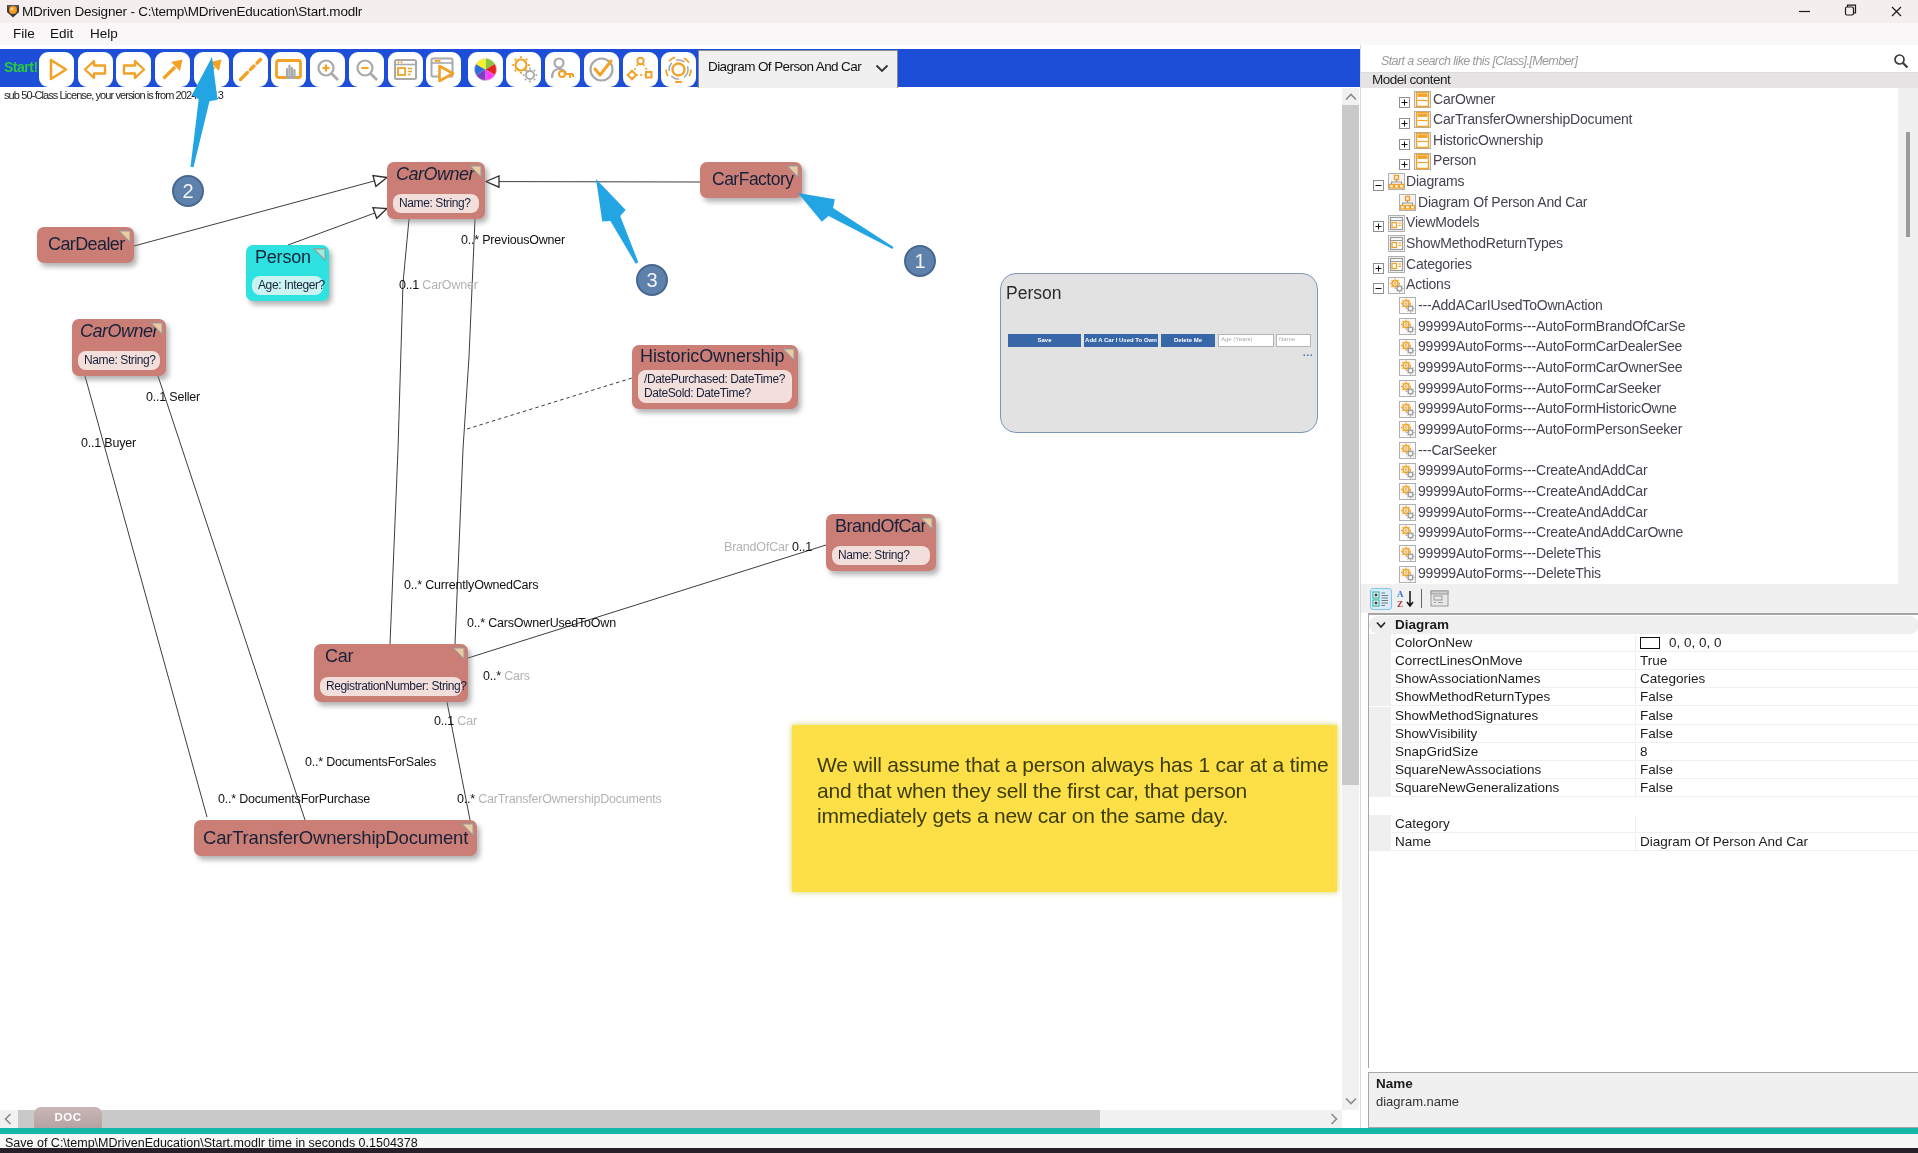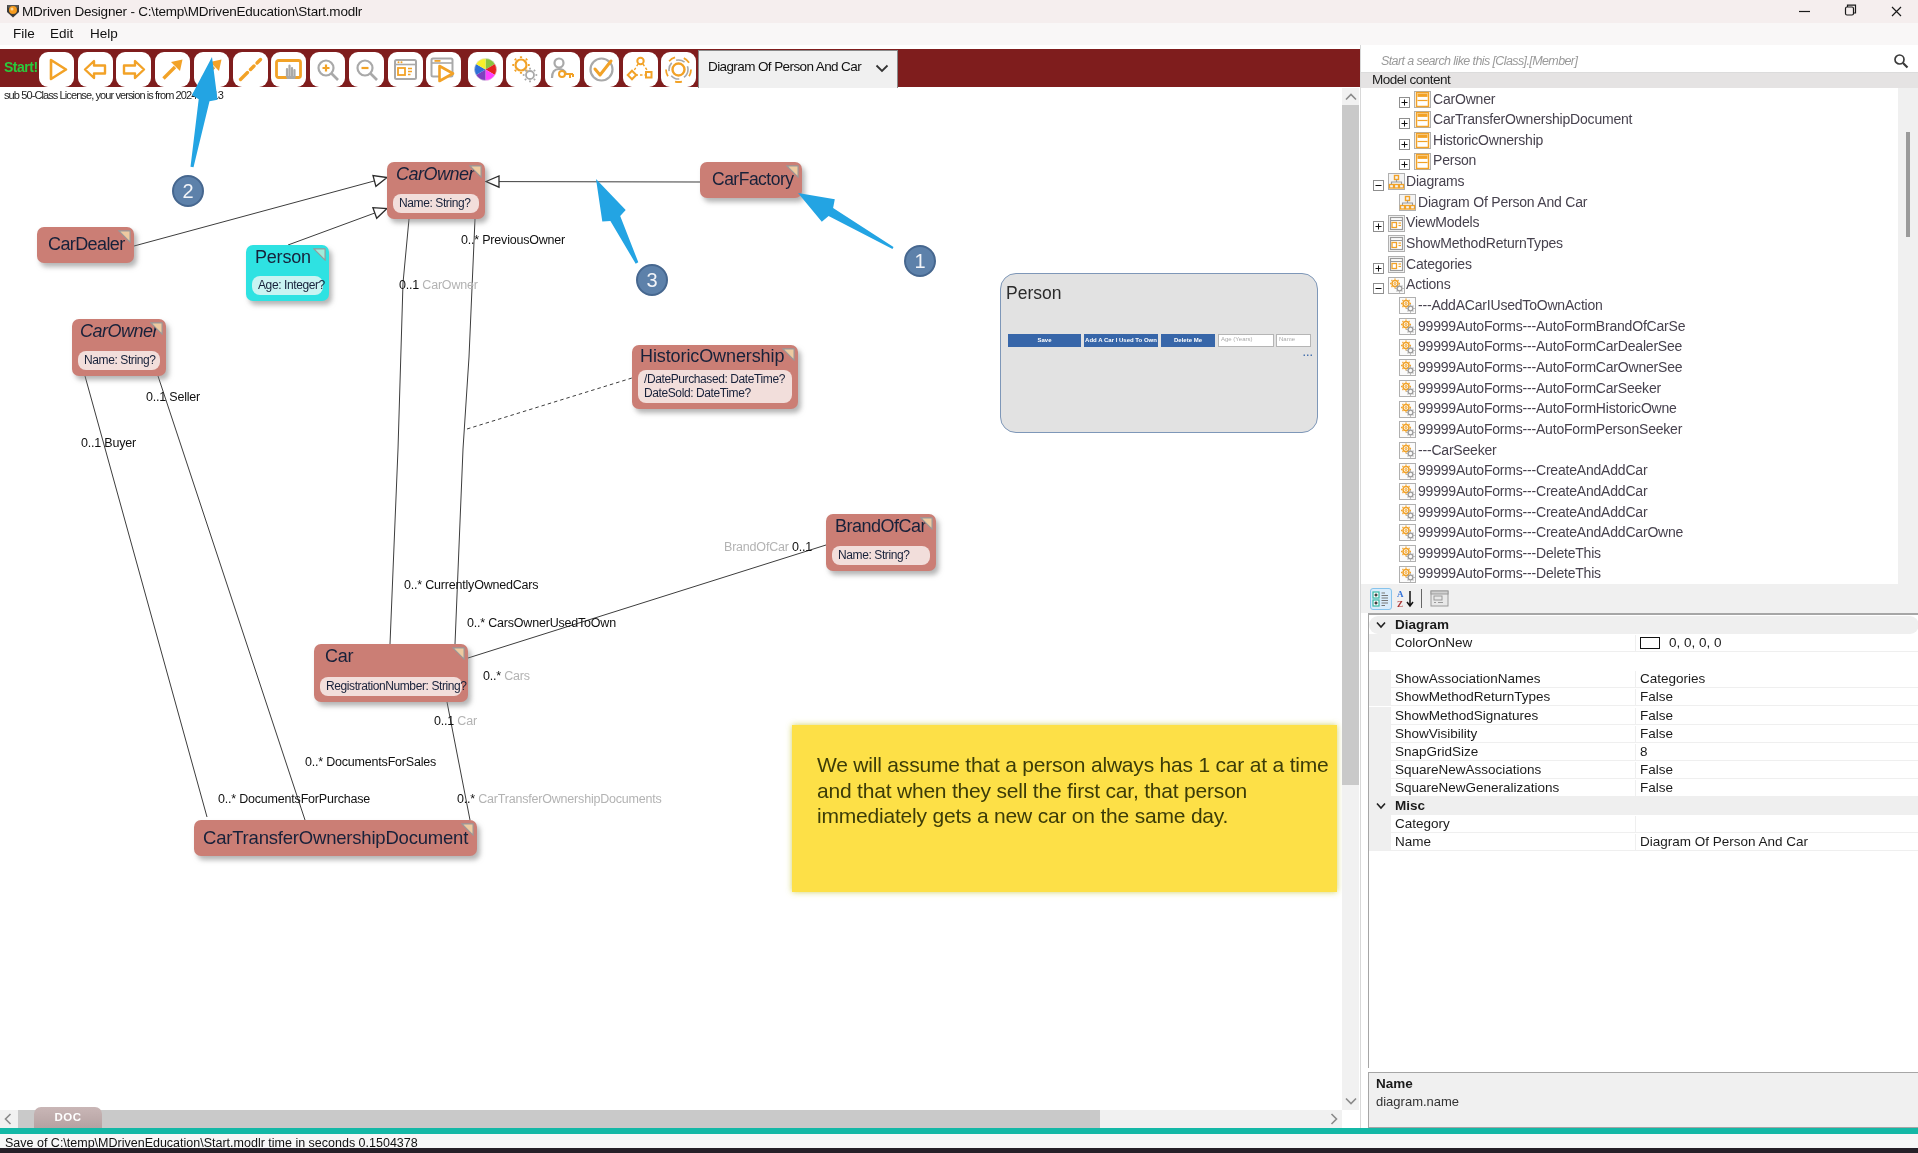--- a/index.html
+++ b/index.html
@@ -1,20 +1,20 @@
 <!DOCTYPE html>
 <html><head><meta charset="utf-8"><style>
 * { margin:0; padding:0; box-sizing:border-box; }
 html,body { width:1918px; height:1153px; overflow:hidden; font-family:"Liberation Sans", sans-serif; background:#fff; }
 #titlebar { position:absolute; left:0; top:0; width:1918px; height:23px; background:#f5eeee; }
 #titlebar .ttext { position:absolute; left:22px; top:4px; font-size:13.5px; color:#111; letter-spacing:-0.2px;}
 #winctl { position:absolute; right:0; top:0; height:23px; }
 #menubar { position:absolute; left:0; top:23px; width:1918px; height:22px; background:#f9f7f7; }
 #menubar span { position:absolute; top:3px; font-size:13.5px; color:#111; }
-#toolbar { position:absolute; left:0; top:49px; width:1360px; height:38px; background:#7f1d1d; }
+#toolbar { position:absolute; left:0; top:49px; width:1360px; height:38px; background:#1d4ed8; }
 .tbtn { position:absolute; top:3px; width:35px; height:35px; background:#fff; border-radius:9px; }
 #start { position:absolute; left:4px; top:10px; font-size:14px; font-weight:bold; color:#29cb3c; letter-spacing:-0.5px;}
 #combo { position:absolute; left:698px; top:50px; width:200px; height:41px; background:#f0f0f0; border:1px solid #8a8a8a; }
 #combo .ctext { position:absolute; left:9px; top:8px; font-size:13.5px; color:#111; letter-spacing:-0.6px;}
 #canvas { position:absolute; left:0; top:88px; width:1342px; height:1022px; background:#fff; overflow:hidden; }
 #license { position:absolute; left:4px; top:1px; font-size:11px; color:#222; letter-spacing:-0.9px; }
 .cls { position:absolute; border-radius:7px; box-shadow:3px 4px 5px rgba(120,120,120,0.55); }
 .cls .fold { position:absolute; right:3px; top:3px; }
 .ctitle { color:#17213a; text-align:left; padding-left:9px; white-space:nowrap; letter-spacing:-0.3px; }
 .attr { position:absolute; left:6px; right:6px; bottom:6px; border-radius:8px; padding:2px 6px 3px 6px; }
@@ -847,20 +847,25 @@
         <svg style="position:absolute;left:7px;top:5px;" width="10" height="8" viewBox="0 0 10 8">
           <path d="M1 1.5 L5 6 L9 1.5" fill="none" stroke="#222" stroke-width="1.6"></path>
         </svg>
         <span class="pglabel">Diagram</span>
       </div>
 <div class="pitem" style="top:19.1px;height:18.1px;">
         <div class="pgut"></div>
         <div class="plab">ColorOnNew</div>
         <div class="pval"><span style="display:inline-block;width:20px;height:12px;background:#fff;border:1.6px solid #111;vertical-align:-2px;margin-right:9px;"></span>0, 0, 0, 0</div>
       </div>
+<div class="pitem" style="top:37.2px;height:18.1px;">
+        <div class="pgut"></div>
+        <div class="plab">CorrectLinesOnMove</div>
+        <div class="pval">True</div>
+      </div>
 <div class="pitem" style="top:55.3px;height:18.1px;">
         <div class="pgut"></div>
         <div class="plab">ShowAssociationNames</div>
         <div class="pval">Categories</div>
       </div>
 <div class="pitem" style="top:73.4px;height:18.1px;">
         <div class="pgut"></div>
         <div class="plab">ShowMethodReturnTypes</div>
         <div class="pval">False</div>
       </div>
@@ -881,26 +886,20 @@
       </div>
 <div class="pitem" style="top:145.8px;height:18.1px;">
         <div class="pgut"></div>
         <div class="plab">SquareNewAssociations</div>
         <div class="pval">False</div>
       </div>
 <div class="pitem" style="top:163.9px;height:18.1px;">
         <div class="pgut"></div>
         <div class="plab">SquareNewGeneralizations</div>
         <div class="pval">False</div>
-      </div>
-<div class="pgroup" style="top:182.0px;height:18.1px;">
-        <svg style="position:absolute;left:7px;top:5px;" width="10" height="8" viewBox="0 0 10 8">
-          <path d="M1 1.5 L5 6 L9 1.5" fill="none" stroke="#222" stroke-width="1.6"></path>
-        </svg>
-        <span class="pglabel">Misc</span>
       </div>
 <div class="pitem" style="top:200.1px;height:18.1px;">
         <div class="pgut"></div>
         <div class="plab">Category</div>
         <div class="pval"></div>
       </div>
 <div class="pitem" style="top:218.2px;height:18.1px;">
         <div class="pgut"></div>
         <div class="plab">Name</div>
         <div class="pval">Diagram Of Person And Car</div>

